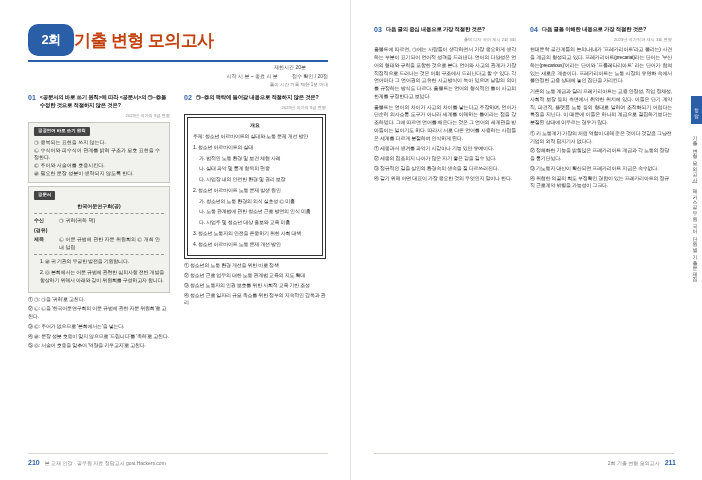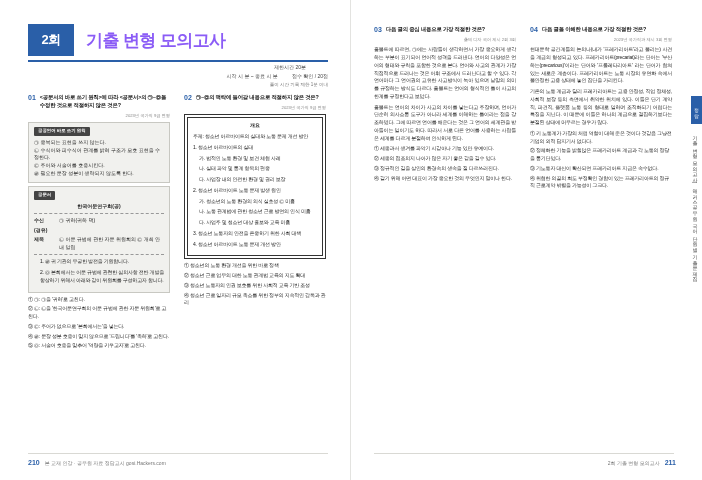--- a/index.html
+++ b/index.html
@@ -33,27 +33,27 @@
     position: absolute; left: 28px; top: 22px;
     width: 300px; height: 36px;
     display: flex; align-items: center;
   }
   .banner-badge {
     width: 46px; height: 32px;
     background: #2a5fa8;
     color: #fff;
     display: flex; align-items: center; justify-content: center;
     font-size: 13px; font-weight: bold;
-    border-radius: 0;
+    border-radius: 10px;
     letter-spacing: -0.5px;
   }
   .banner-title {
-    margin-left: 12px;
+    margin-left: 0;
     font-size: 17px; font-weight: bold;
-    color: #8b5cf6;
+    color: #c2410c;
     letter-spacing: -0.6px;
   }
   .banner-rule {
     position: absolute; left: 28px; top: 60px;
     width: 300px; height: 2px;
     background: #2a5fa8;
   }
   .meta-row {
     position: absolute; left: 28px; top: 64px;
     width: 300px;

